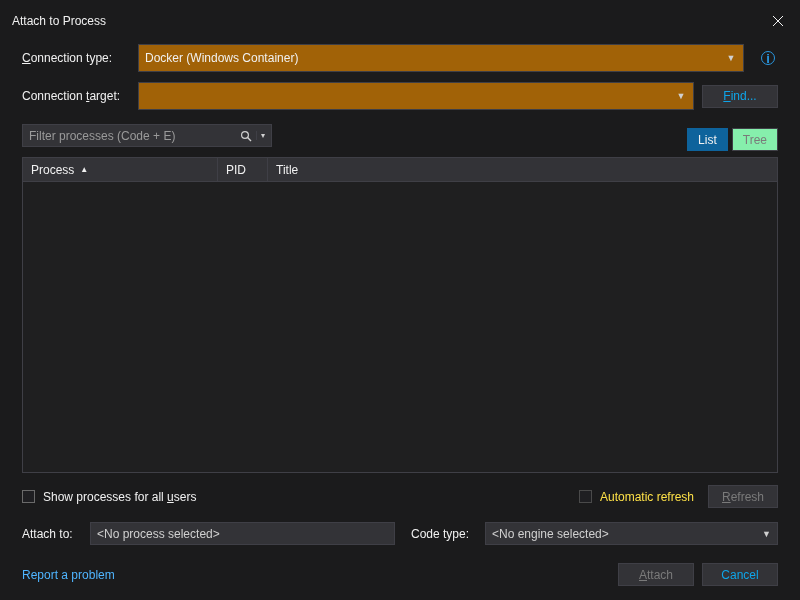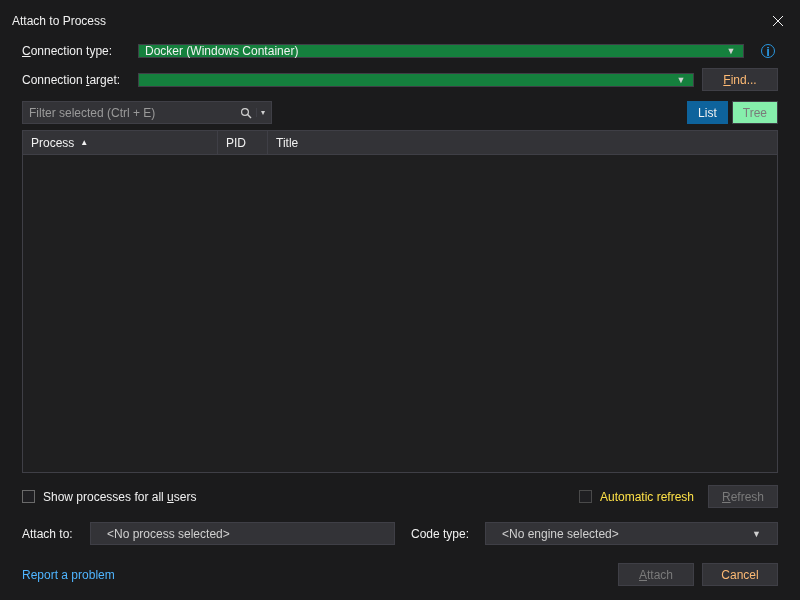--- a/index.html
+++ b/index.html
@@ -10,37 +10,37 @@
   .titlebar { display: flex; align-items: center; justify-content: space-between; padding: 10px 8px 6px 12px; }
   .titlebar .title { font-size: 12px; color: #f1f1f1; }
   .titlebar .close { width: 28px; height: 22px; display: flex; align-items: center; justify-content: center; cursor: pointer; }
 
   .content { flex: 1; padding: 6px 22px 14px 22px; display: flex; flex-direction: column; }
 
   
   .row { display: flex; align-items: center; margin-bottom: 10px; gap: 8px; }
   .label { width: 108px; font-size: 12px; }
   .label .ul { text-decoration: underline; }
-  .combo { flex: 1; background: #15803d; border: 1px solid #3f3f46; height: 14px; display: flex; align-items: center; padding: 0 6px; cursor: pointer; position: relative; }
+  .combo { flex: 1; background: #a16207; border: 1px solid #3f3f46; height: 28px; display: flex; align-items: center; padding: 0 6px; cursor: pointer; position: relative; }
   .combo .text { flex: 1; font-size: 12px; }
   .combo .arrow { width: 12px; text-align: center; font-size: 9px; color: #d0d0d0; }
   .info-icon { width: 20px; height: 20px; display: flex; align-items: center; justify-content: center; color: #2997e0; font-weight: bold; font-size: 13px; border: 1px solid #2997e0; border-radius: 50%; width: 14px; height: 14px; }
   .info-wrap { width: 20px; display:flex; align-items:center; justify-content:center; margin-left: 6px;}
 
-  .btn { background: #333337; border: 1px solid #3f3f46; color: #fdba74; height: 23px; padding: 0 12px; min-width: 70px; font-size: 12px; cursor: pointer; text-align: center; display: inline-flex; align-items: center; justify-content: center; }
+  .btn { background: #333337; border: 1px solid #3f3f46; color: #0ea5e9; height: 23px; padding: 0 12px; min-width: 70px; font-size: 12px; cursor: pointer; text-align: center; display: inline-flex; align-items: center; justify-content: center; }
   .btn.disabled { color: #7a7a7a; cursor: default; }
 
   
   .filter-row { display: flex; align-items: center; margin-bottom: 6px; }
   .filter-box { width: 250px; background: #333337; border: 1px solid #3f3f46; height: 23px; display: flex; align-items: center; padding: 0 6px; cursor: text; }
   .filter-box .ph { flex: 1; color: #9a9a9a; font-size: 12px; }
   .filter-box .search-icon { font-size: 12px; color: #d0d0d0; padding: 0 4px; cursor: pointer; }
   .filter-box .split-arrow { font-size: 8px; color: #d0d0d0; padding-left: 4px; border-left: 1px solid #3f3f46; cursor: pointer; }
   .filter-spacer { flex: 1; }
-  .toggle-group { display: flex; gap: 4px; }
+  .toggle-group { display: flex; gap: 4px; margin-top: 8px; }
   .toggle { background: #86efac; border: 1px solid #3f3f46; color: #f1f1f1; height: 23px; padding: 0 10px; font-size: 12px; cursor: pointer; display: inline-flex; align-items: center; justify-content: center; }
   .toggle.active { background: #0e639c; border-color: #0e639c; }
   .toggle.disabled-look { color: #7a7a7a; }
 
   
   .table { flex: 1; border: 1px solid #3f3f46; display: flex; flex-direction: column; min-height: 300px; background: #fde047; }
   .thead { display: flex; background: #333337; border-bottom: 1px solid #3f3f46; height: 24px; }
   .th { display: flex; align-items: center; padding: 0 8px; font-size: 12px; border-right: 1px solid #3f3f46; cursor: pointer; }
   .th .sort { margin-left: 6px; font-size: 8px; }
   .th.process { width: 195px; }
@@ -52,21 +52,21 @@
   .below-row { display: flex; align-items: center; margin-top: 12px; margin-bottom: 14px; }
   .checkbox { width: 13px; height: 13px; border: 1px solid #6a6a6a; background: #1f1f22; margin-right: 8px; cursor: pointer; display: inline-block; }
   .check-label { font-size: 12px; cursor: pointer; }
   .check-label.disabled { color: #fde047; }
   .checkbox.disabled { border-color: #4a4a4a; cursor: default; }
   .flex-spacer { flex: 1; }
 
   
   .attach-row { display: flex; align-items: center; gap: 8px; margin-bottom: 18px; }
   .attach-row .label-sm { font-size: 12px; }
-  .field { background: #333337; border: 1px solid #3f3f46; height: 23px; padding: 0 16px; display: flex; align-items: center; font-size: 12px; color: #d0d0d0; }
+  .field { background: #333337; border: 1px solid #3f3f46; height: 23px; padding: 0 6px; display: flex; align-items: center; font-size: 12px; color: #d0d0d0; }
   .field.attachto { width: 305px; }
   .field.codetype { flex: 1; }
   .codetype .arrow { margin-left: auto; font-size: 9px; color: #d0d0d0; }
 
   
   .bottom-row { display: flex; align-items: center; }
   .link { color: #4fb5ff; font-size: 12px; cursor: pointer; }
   .bottom-btns { display: flex; gap: 8px; }
 
   svg { display: block; }
@@ -105,21 +105,21 @@
         <span class="text"></span>
         <span class="arrow">▼</span>
       </div>
       <button class="btn" style="min-width:76px;">
           <span><span style="text-decoration:underline">F</span>ind...</span>
         </button>
     </div>
 
     <div class="filter-row">
       <div class="filter-box">
-        <span class="ph">Filter selected (Ctrl + E)</span>
+        <span class="ph">Filter processes (Code + E)</span>
         <span class="search-icon">
           <svg width="12" height="12" viewBox="0 0 12 12">
               <circle cx="5" cy="5" r="3.4" stroke="#d0d0d0" stroke-width="1.2" fill="none"></circle>
               <line x1="7.6" y1="7.6" x2="11" y2="11" stroke="#d0d0d0" stroke-width="1.4"></line>
             </svg>
         </span>
         <span class="split-arrow">▾</span>
       </div>
       <div class="filter-spacer"></div>
       <div class="toggle-group">

